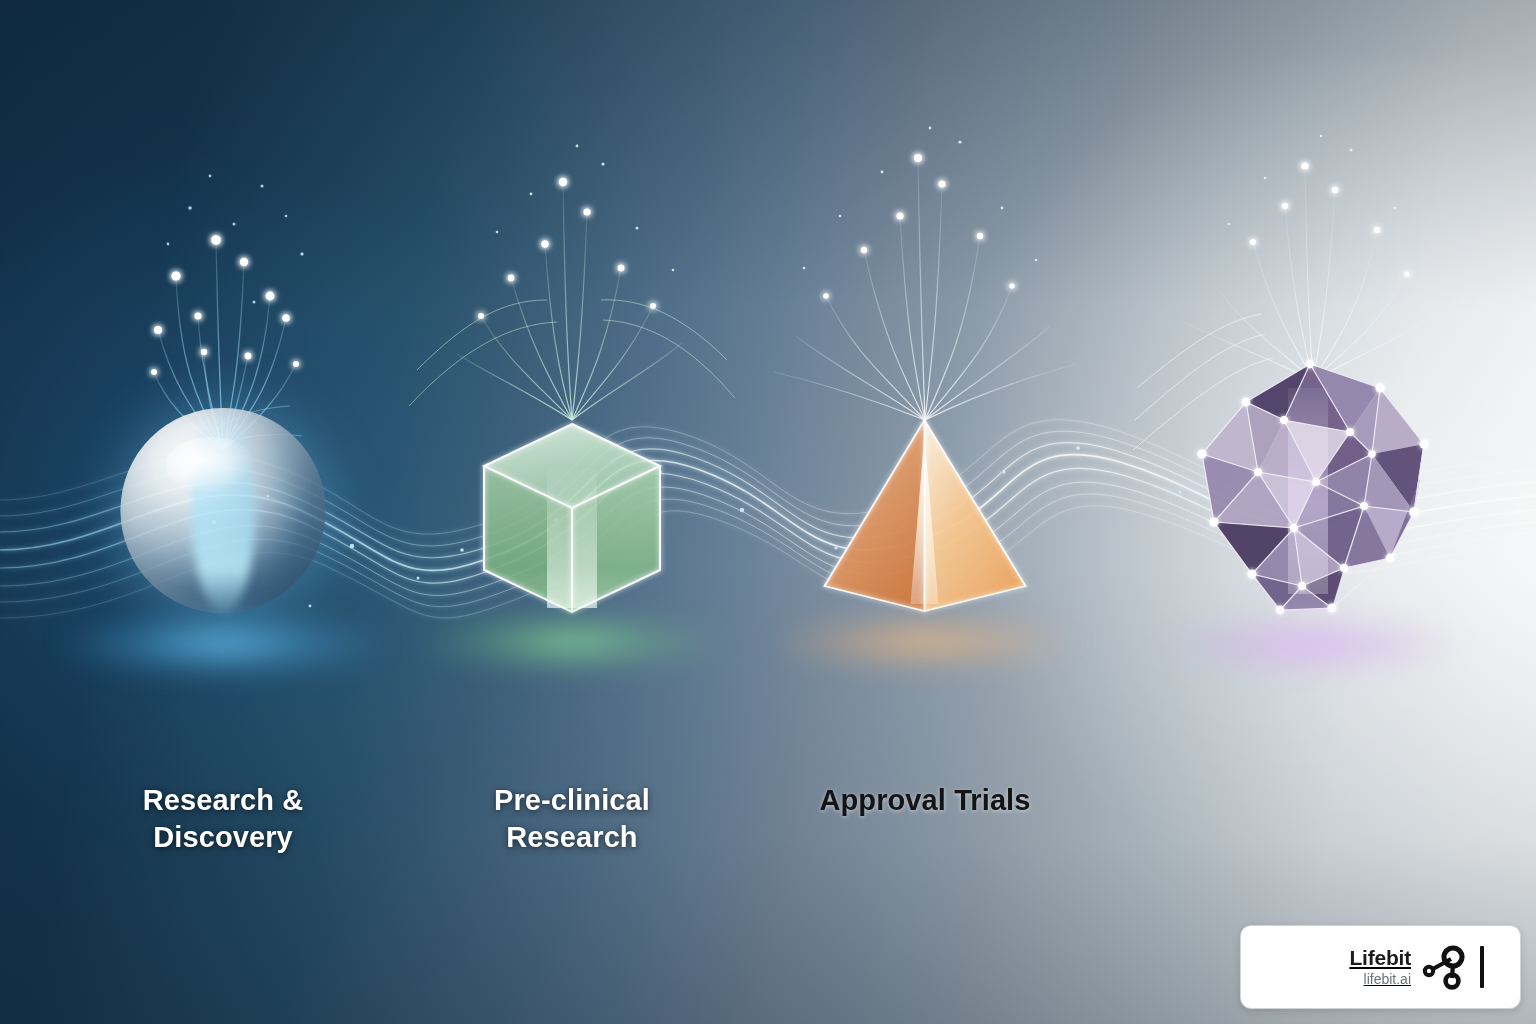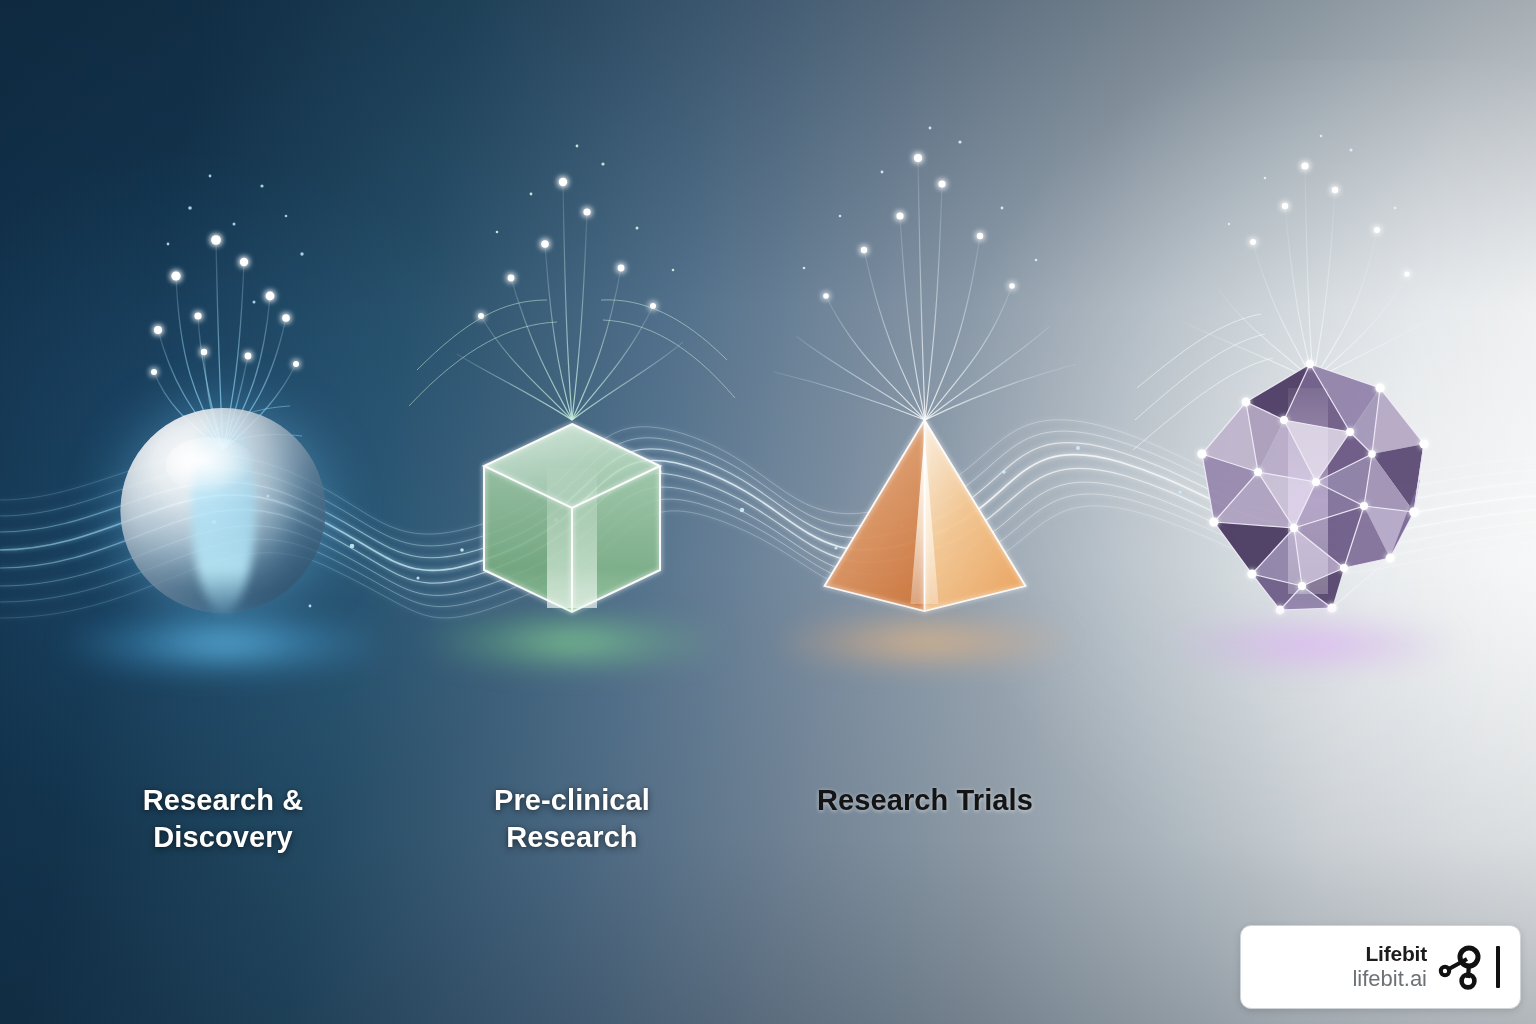--- a/index.html
+++ b/index.html
@@ -146,26 +146,27 @@
     position: absolute;
     left: 1240px; top: 925px;
     width: 281px; height: 84px;
     background: #ffffff;
     border: 1px solid #cfd4d8;
     border-radius: 11px;
     box-shadow: 0 2px 7px rgba(0,0,0,0.13);
     display: flex;
     align-items: center;
     justify-content: flex-end;
-    padding-right: 20px;
+    padding-right: 36px;
     gap: 10px;
+    text-decoration: underline;
   }
   .badge-text { text-align: right; line-height: 1.12; }
   .badge-name { font-size: 21px; font-weight: bold; color: #1c1c1c; letter-spacing: -0.2px; }
-  .badge-url  { font-size: 22px; color: #6d7276; margin-top: 2px; }
+  .badge-url  { font-size: 14px; color: #6d7276; margin-top: 2px; }
   .badge-mark { display: flex; align-items: center; gap: 9px; }
   .badge-bar  { width: 4px; height: 42px; background: #111; border-radius: 1px; }
 </style>
 </head>
 <body>
 
 <div id="stage">
 
   <div class="bg-base"></div>
   <div class="bg-vert"></div>
@@ -480,21 +481,21 @@
             <g stroke="#ffffff" stroke-width="1.8" fill="none" filter="url(#edgeGlow3)" opacity="0.95">
               <path d="M112,6 L12,172 L112,197 L213,172 Z"></path>
               <path d="M112,6 L112,197"></path>
             </g>
           </svg>
         </div>
 
         <div class="pool" style="top:496px; width:300px; height:52px; background:radial-gradient(ellipse at 50% 50%, rgba(255,196,128,0.75) 0%, rgba(250,180,120,0.30) 42%, rgba(240,170,110,0.0) 76%);"></div>
       </div>
 
-      <div class="label dark" style="left:-45px;">Research Trials</div>
+      <div class="label dark" style="left:-45px;">Approval Trials</div>
     </div>
 
     <div class="node" style="left:1145px;">
       <div class="art">
 
         <svg class="streams" viewBox="0 0 330 530">
           <defs>
             <linearGradient id="s4g" x1="0" y1="1" x2="0" y2="0">
               <stop offset="0%" stop-color="#ffffff" stop-opacity="0.85"></stop>
               <stop offset="100%" stop-color="#dff0ff" stop-opacity="0.10"></stop>

